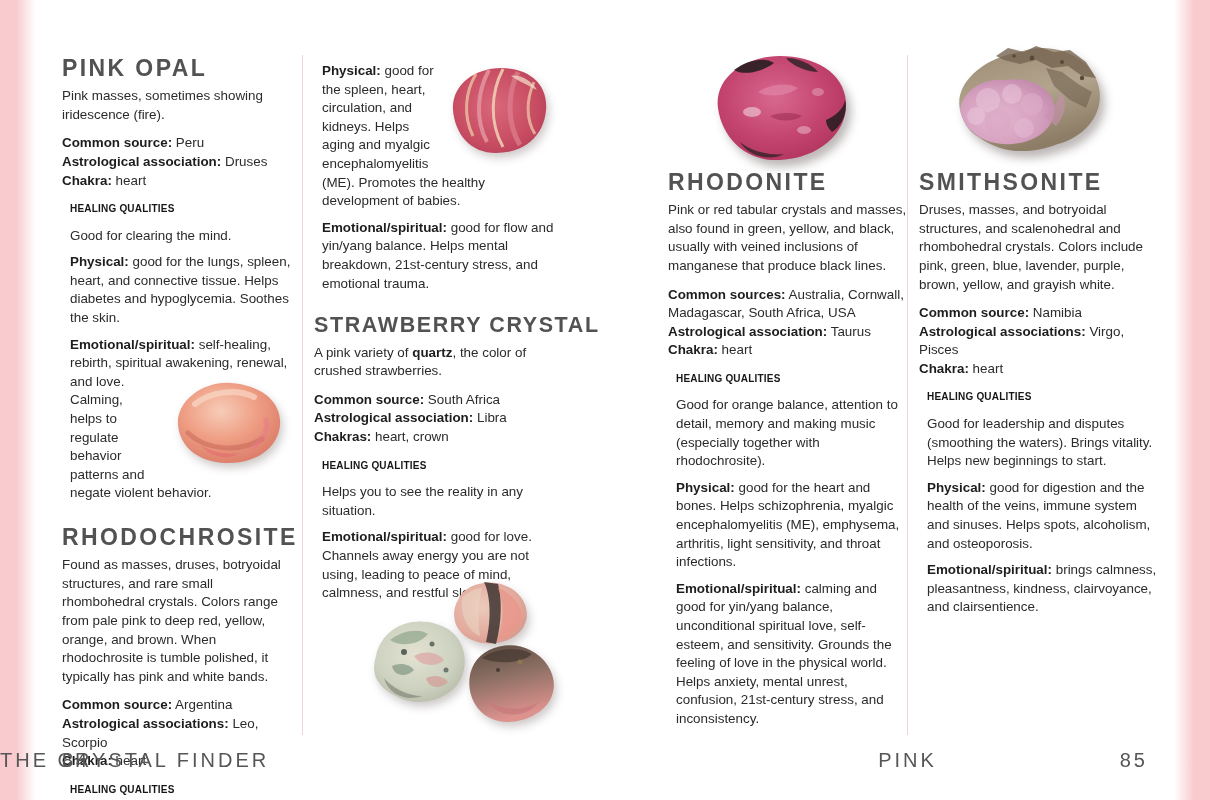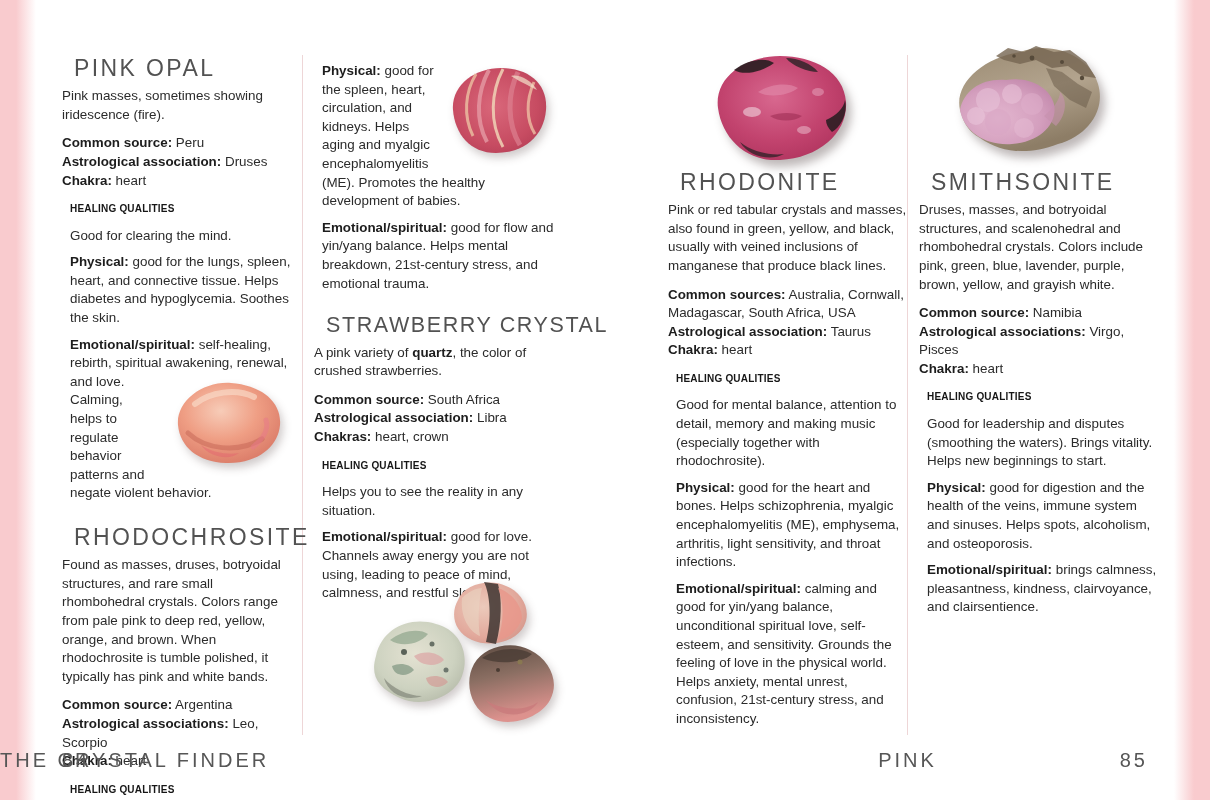--- a/index.html
+++ b/index.html
@@ -14,22 +14,22 @@
   .divider.d1{left:302px;}
   .divider.d2{left:907px;}
 
   .col{position:absolute;}
   .col1{left:62px;top:56px;width:237px;}
   .col2{left:314px;top:54px;width:249px;}
   .col3{left:668px;top:170px;width:240px;}
   .col4{left:919px;top:170px;width:247px;}
 
   h1.crystal{
-    font-size:23px;font-weight:normal;letter-spacing:2.4px;color:#525252;
-    margin:0 0 7px 12px;line-height:1.05;white-space:nowrap;
+    font-size:23px;font-weight:bold;letter-spacing:2.4px;color:#525252;
+    margin:0 0 7px 0;line-height:1.05;white-space:nowrap;
   }
   .sect{margin:0 0 22px 0;}
   .desc{margin:0 0 10px 0;}
   .body-txt,.desc,.meta,.healing{font-size:13.4px;line-height:18.6px;}
   .meta{margin:0 0 10px 0;}
   .b{font-weight:bold;color:#1d1d1d;}
   .healing-head{font-weight:bold;color:#161616;letter-spacing:.2px;margin:0 0 1px 0;font-size:10px;line-height:18.6px;}
   .healing div{margin:8px;}
 
   .stone-float{float:right;}
@@ -154,21 +154,21 @@
   <div class="sect">
     <h1 class="crystal">RHODONITE</h1>
     <p class="desc">Pink or red tabular crystals and masses, also found in green, yellow, and black, usually with veined inclusions of manganese that produce black lines.</p>
     <div class="meta">
       <div><span class="b">Common sources:</span><span> Australia, Cornwall, Madagascar, South Africa, USA</span></div>
       <div><span class="b">Astrological association:</span><span> Taurus</span></div>
       <div><span class="b">Chakra:</span><span> heart</span></div>
     </div>
     <div class="healing">
       <div class="healing-head">HEALING QUALITIES</div>
-      <div>Good for mental balance, attention to detail, memory and making music (especially together with rhodochrosite).</div>
+      <div>Good for orange balance, attention to detail, memory and making music (especially together with rhodochrosite).</div>
       <div><span class="b">Physical:</span><span> good for the heart and bones. Helps schizophrenia, myalgic encephalomyelitis (ME), emphysema, arthritis, light sensitivity, and throat infections.</span></div>
       <div><span class="b">Emotional/spiritual:</span><span> calming and good for yin/yang balance, unconditional spiritual love, self-esteem, and sensitivity. Grounds the feeling of love in the physical world. Helps anxiety, mental unrest, confusion, 21st-century stress, and inconsistency.</span></div>
     </div>
   </div>
 </div>
 
 <div class="col col4">
   <div class="sect">
     <h1 class="crystal">SMITHSONITE</h1>
     <p class="desc">Druses, masses, and botryoidal structures, and scalenohedral and rhombohedral crystals. Colors include pink, green, blue, lavender, purple, brown, yellow, and grayish white.</p>

